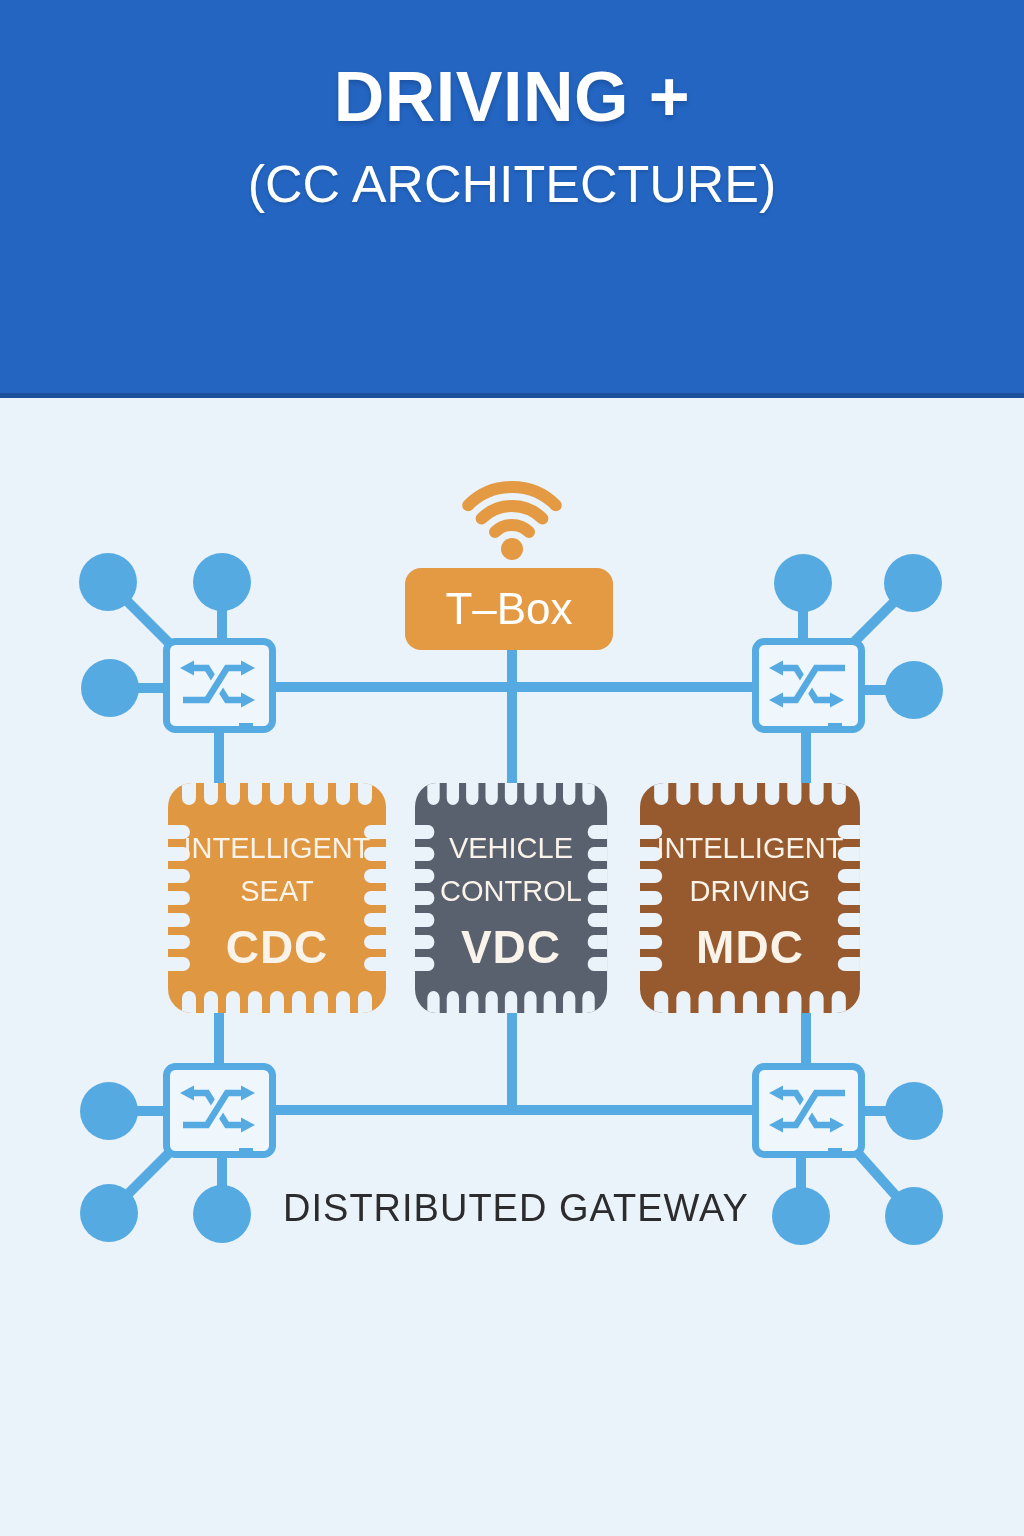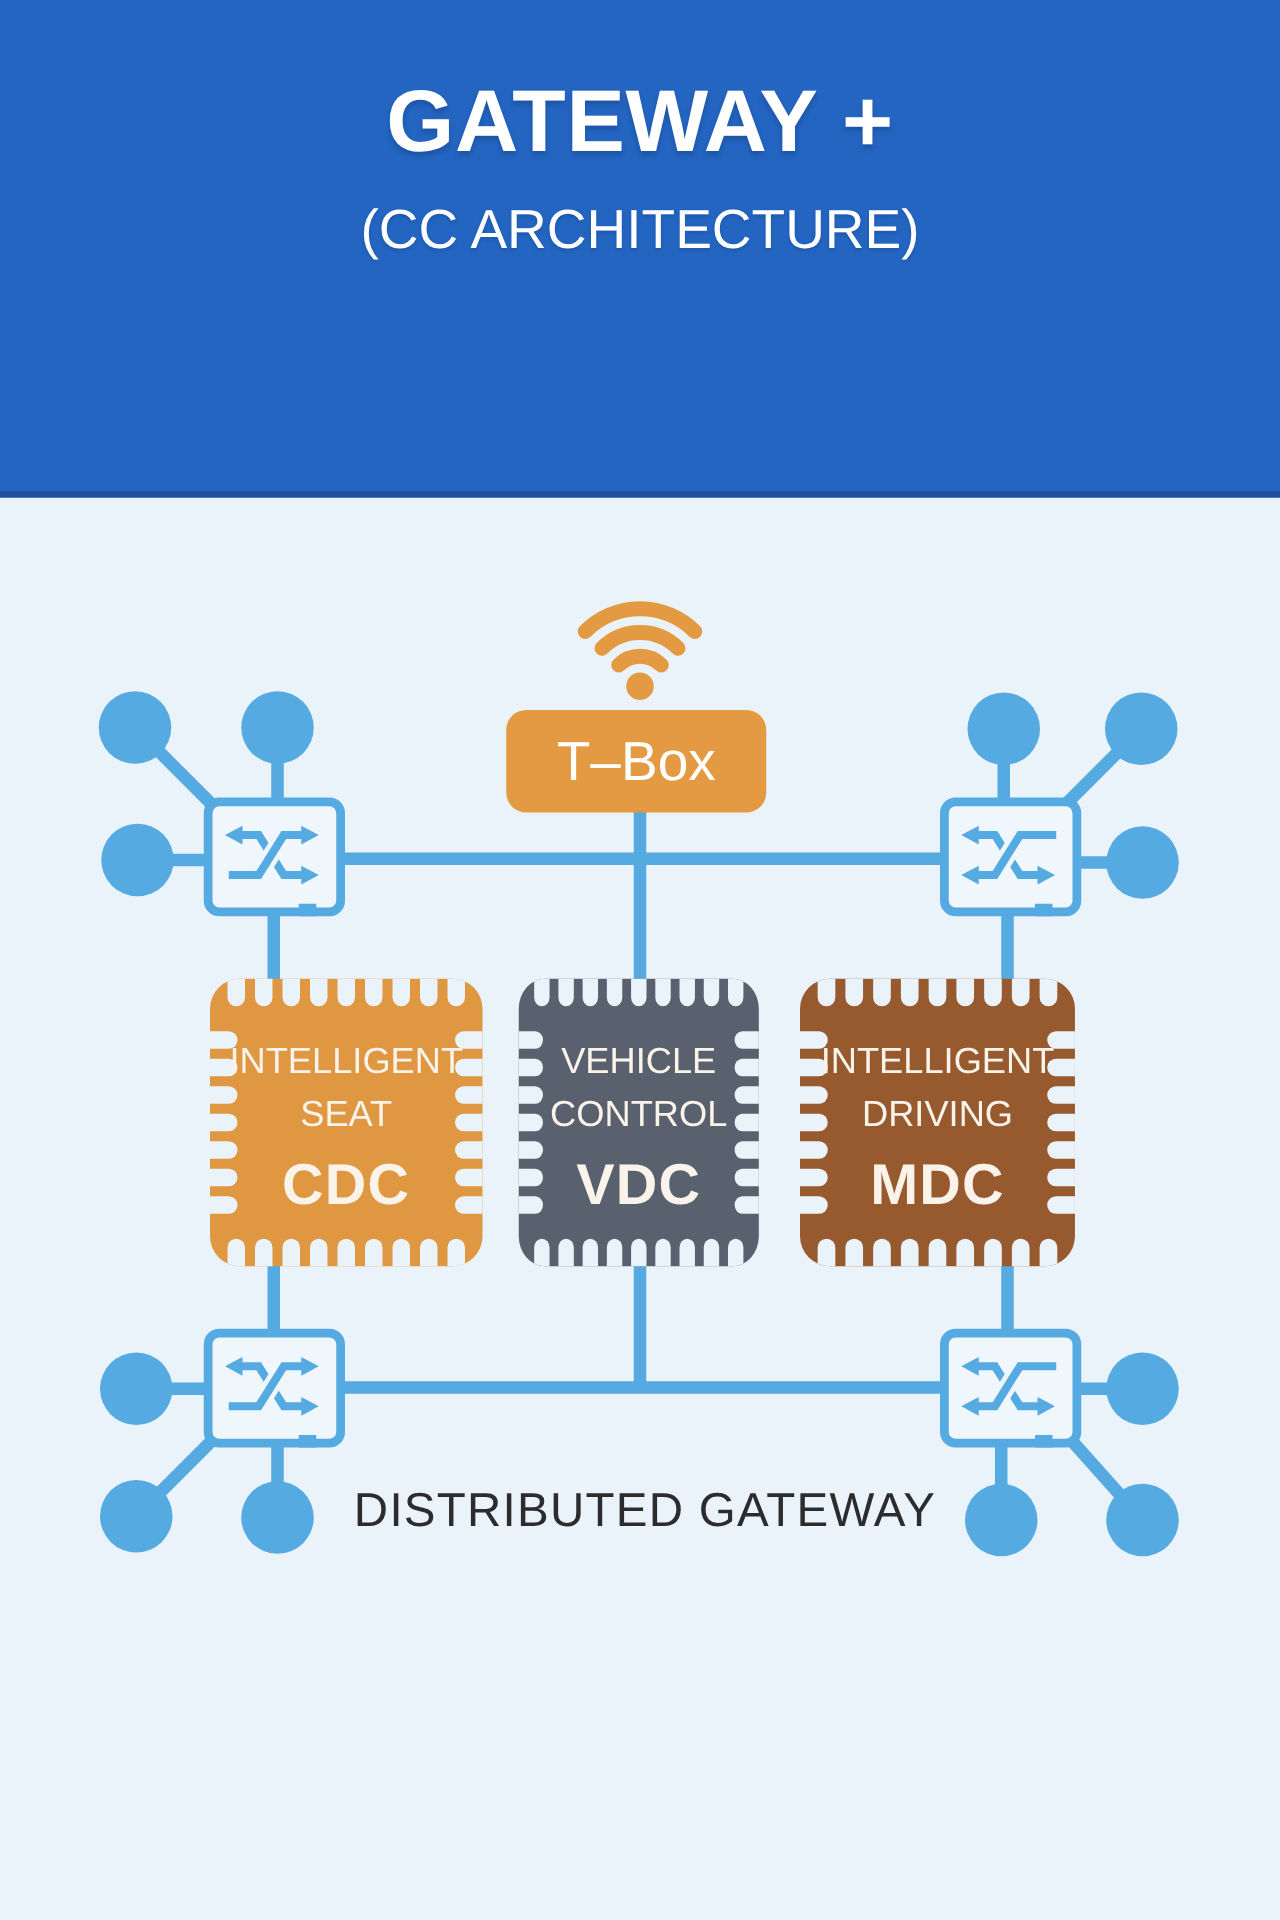--- a/index.html
+++ b/index.html
@@ -21,39 +21,39 @@
   }
   .title{
     font-size:70px;
     font-weight:700;
     line-height:90px;
     letter-spacing:0.5px;
     text-shadow:0 3px 4px rgba(15,40,85,0.28);
   }
   .subtitle{
     margin-top:16px;
-    font-size:44px;
+    font-size:52px;
     font-weight:400;
     line-height:52px;
     text-shadow:0 2px 3px rgba(15,40,85,0.22);
   }
   svg{display:block;}
   svg text{font-family:"Liberation Sans", sans-serif;}
   .chip-l1{font-size:29px;text-anchor:middle;}
   .chip-code{font-size:46px;font-weight:700;text-anchor:middle;letter-spacing:1px;}
   .tbox-label{font-size:44px;text-anchor:middle;}
   .gateway{font-size:38px;text-anchor:middle;letter-spacing:1px;}
 </style>
 </head>
 <body>
 
 <div class="page">
 
   <div class="header">
-    <div class="title">GATEWAY +</div>
+    <div class="title">DRIVING +</div>
     <div class="subtitle">(CC ARCHITECTURE)</div>
   </div>
 
   <svg width="1024" height="1138" viewBox="0 0 1024 1138">
 
     <defs>
       <clipPath id="chip-clip">
           <rect width="218" height="230" rx="24"></rect>
         </clipPath>
 

